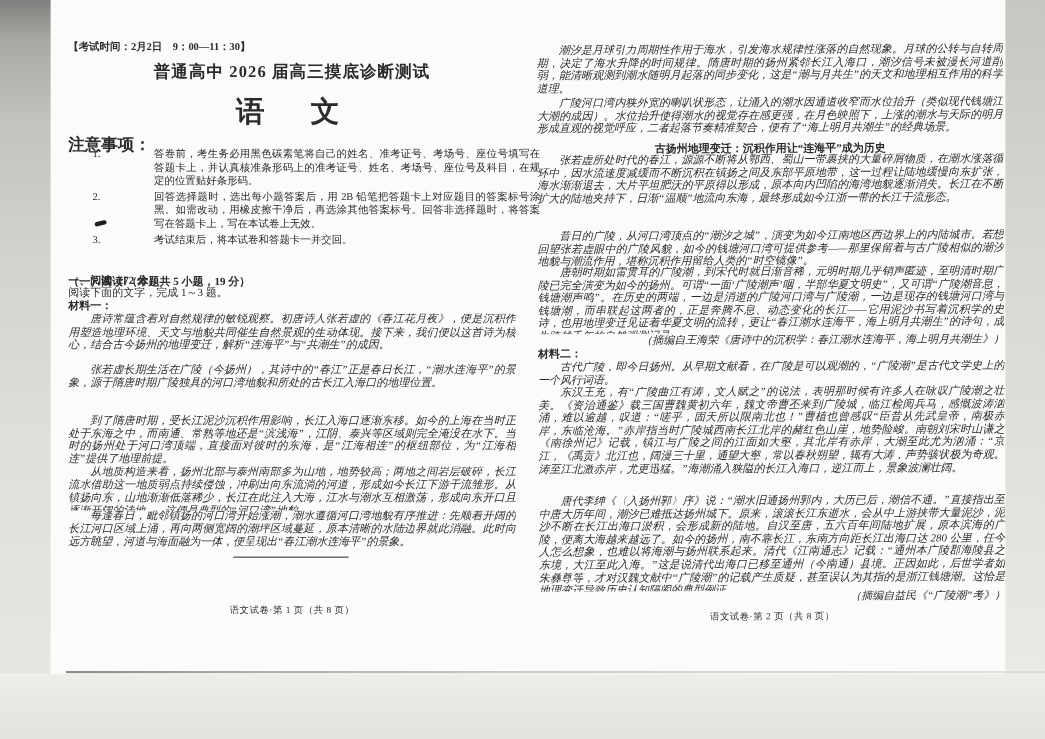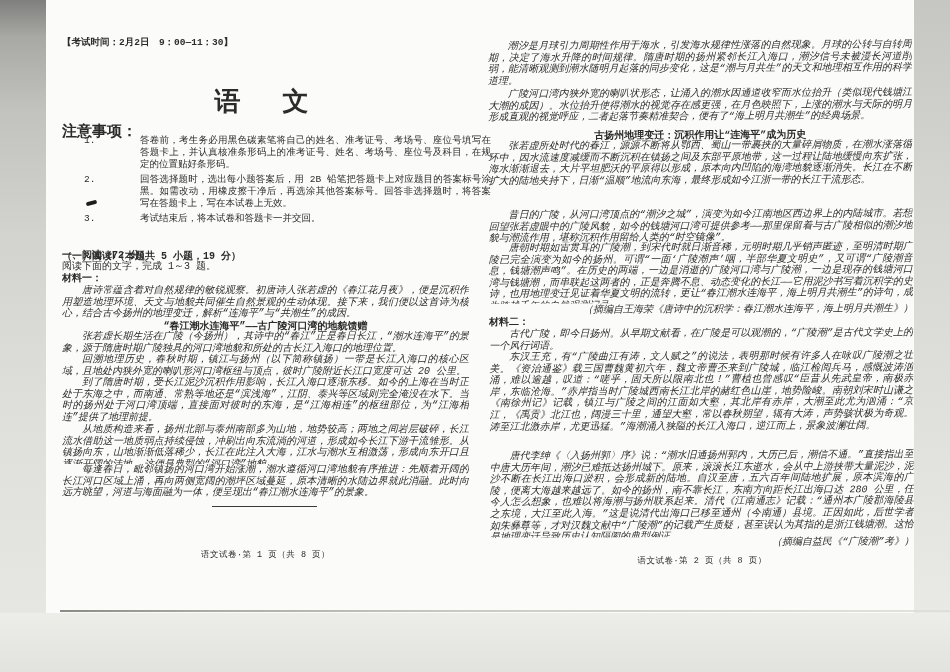--- a/index.html
+++ b/index.html
@@ -1,21 +1,21 @@
 <!DOCTYPE html>
 <html><head>
 <meta charset="utf-8">
 <style>
   html,body{margin:0;padding:0;}
   .canvas{
     position:relative;
     width:950px;height:672px;
     background:#fbfbf9;
     overflow:hidden;
-    font-family:Liberation Mono, monospace;
+    font-family:Liberation Serif, serif;
     color:#2b2b2b;
   }
   
   .band-left{
     position:absolute;left:0;top:0;width:46px;height:613px;
     background:linear-gradient(180deg,#7f7f7d 0%,#a8a8a5 6%,#c2c2bf 18%,#d2d2cf 38%,#dededb 65%,#e6e6e3 100%);
   }
   .band-right{
     position:absolute;right:0;top:0;width:36px;height:613px;
     background:linear-gradient(180deg,#c6c6c3 0%,#d6d6d3 35%,#e2e2df 75%,#e9e9e6 100%);
@@ -62,20 +62,21 @@
 <div class="canvas">
 
   <div class="band-left"></div>
   <div class="band-right"></div>
   <div class="band-bottom"></div>
   <div class="smudge-line"></div>
   <div class="ink-mark"></div>
 
   <div class="page page-left">
     <div class="blk exam-time" style="top:36px;">【考试时间：2月2日　9：00—11：30】</div>
+    <div class="blk paper-title center" style="top:56px;">普通高中 2026 届高三摸底诊断测试</div>
     <div class="blk subject center" style="top:84px;">语　文</div>
 
     <div class="blk notice-head" style="top:122px;">注意事项：</div>
 
     <div class="blk notice-item" style="top:135px;max-height:39px;">
       <span class="notice-num">1.</span>
       <span class="notice-text">答卷前，考生务必用黑色碳素笔将自己的姓名、准考证号、考场号、座位号填写在答题卡上，并认真核准条形码上的准考证号、姓名、考场号、座位号及科目，在规定的位置贴好条形码。</span>
     </div>
     <div class="blk notice-item" style="top:174px;max-height:39px;">
       <span class="notice-num">2.</span>
@@ -85,23 +86,21 @@
       <span class="notice-num">3.</span>
       <span class="notice-text">考试结束后，将本试卷和答题卡一并交回。</span>
     </div>
 
     <div class="blk sec" style="top:248px;">一、阅读（72 分）</div>
     <div class="blk sec" style="top:249px;">（一）阅读Ⅰ（本题共 5 小题，19 分）</div>
     <div class="blk body-text" style="top:261px;">阅读下面的文字，完成 1～3 题。</div>
     <div class="blk body-text p kai" style="top:285px;max-height:36px;">唐诗常蕴含着对自然规律的敏锐观察。初唐诗人张若虚的《春江花月夜》，便是沉积作用塑造地理环境、天文与地貌共同催生自然景观的生动体现。接下来，我们便以这首诗为核心，结合古今扬州的地理变迁，解析“连海平”与“共潮生”的成因。</div>
 
     <div class="blk body-text bold" style="top:273px;">材料一：</div>
-    <div class="blk subhead center" style="top:319px;">“春江潮水连海平”——古广陵河口湾的地貌馈赠</div>
     <div class="blk body-text p kai" style="top:331px;max-height:24px;">张若虚长期生活在广陵（今扬州），其诗中的“春江”正是春日长江，“潮水连海平”的景象，源于隋唐时期广陵独具的河口湾地貌和所处的古长江入海口的地理位置。</div>
-    <div class="blk body-text p kai" style="top:354px;max-height:24px;">回溯地理历史，春秋时期，镇江与扬州（以下简称镇扬）一带是长江入海口的核心区域，且地处内狭外宽的喇叭形河口湾枢纽与顶点，彼时广陵附近长江口宽度可达 20 公里。</div>
     <div class="blk body-text p kai" style="top:377px;max-height:47px;">到了隋唐时期，受长江泥沙沉积作用影响，长江入海口逐渐东移。如今的上海在当时正处于东海之中，而南通、常熟等地还是“滨浅海”，江阴、泰兴等区域则完全淹没在水下。当时的扬州处于河口湾顶端，直接面对彼时的东海，是“江海相连”的枢纽部位，为“江海相连”提供了地理前提。</div>
     <div class="blk body-text p kai" style="top:424px;max-height:40px;">从地质构造来看，扬州北部与泰州南部多为山地，地势较高；两地之间岩层破碎，长江流水借助这一地质弱点持续侵蚀，冲刷出向东流淌的河道，形成如今长江下游干流雏形。从镇扬向东，山地渐渐低落稀少，长江在此注入大海，江水与潮水互相激荡，形成向东开口且逐渐开阔的洼地——这便是典型的“河口湾”地貌。</div>
     <div class="blk body-text p kai" style="top:464px;max-height:41px;">每逢春日，毗邻镇扬的河口湾开始涨潮，潮水遵循河口湾地貌有序推进：先顺着开阔的长江河口区域上涌，再向两侧宽阔的潮坪区域蔓延，原本清晰的水陆边界就此消融。此时向远方眺望，河道与海面融为一体，便呈现出“春江潮水连海平”的景象。</div>
 
     <div class="divider" style="top:506px;"></div>
 
 
     <div class="blk footer center" style="top:549px;">语文试卷·第 1 页（共 8 页）</div>
   </div>
 

